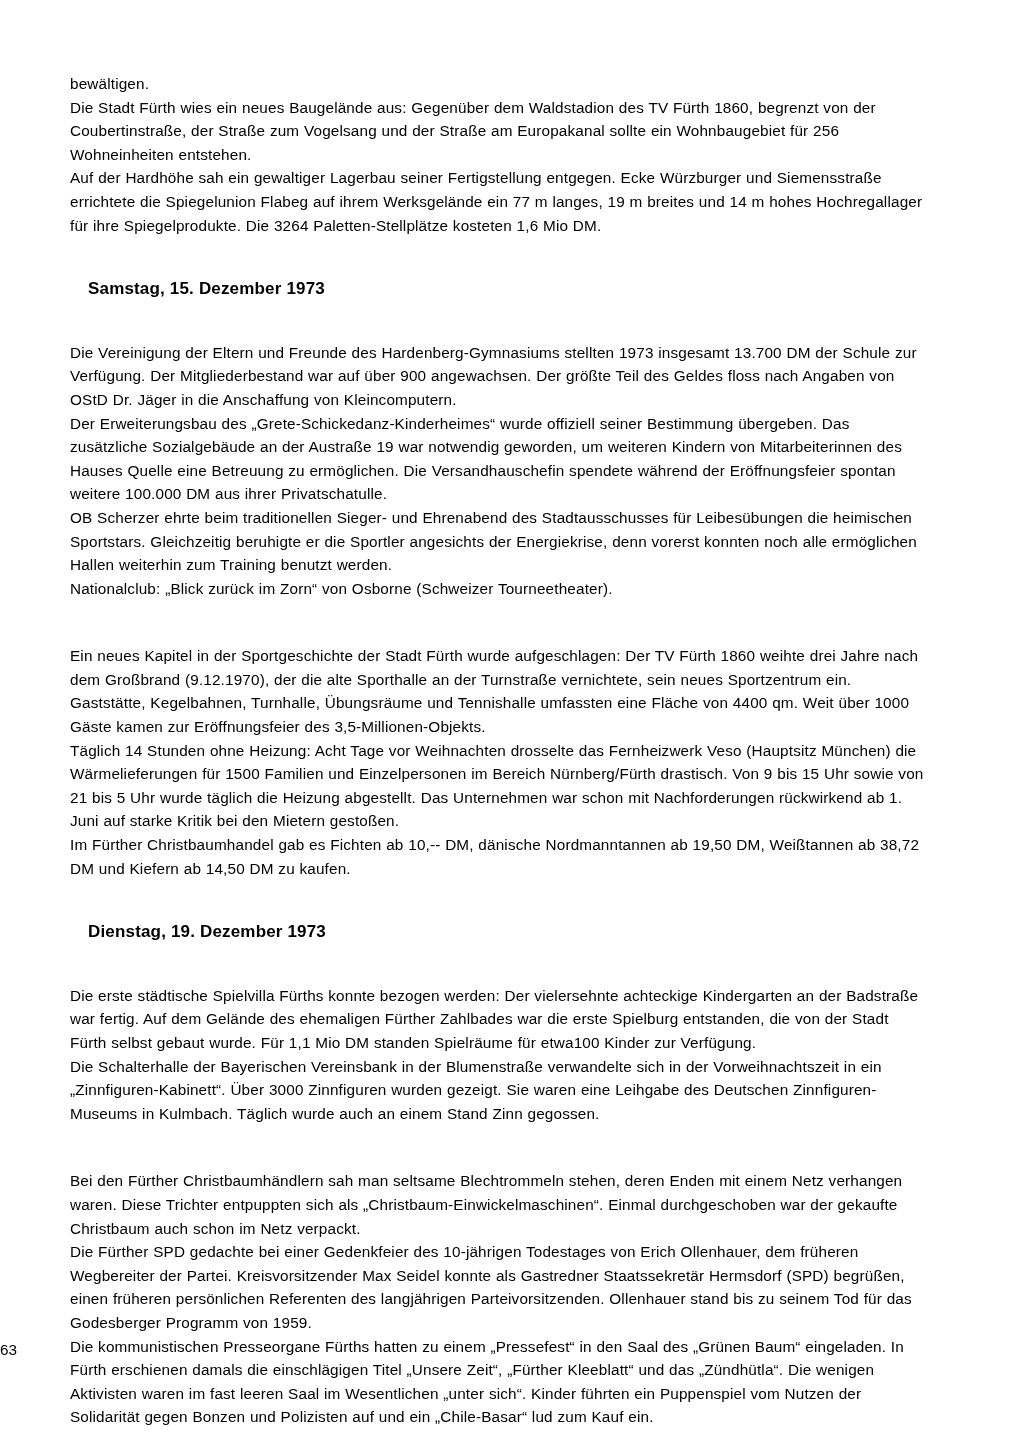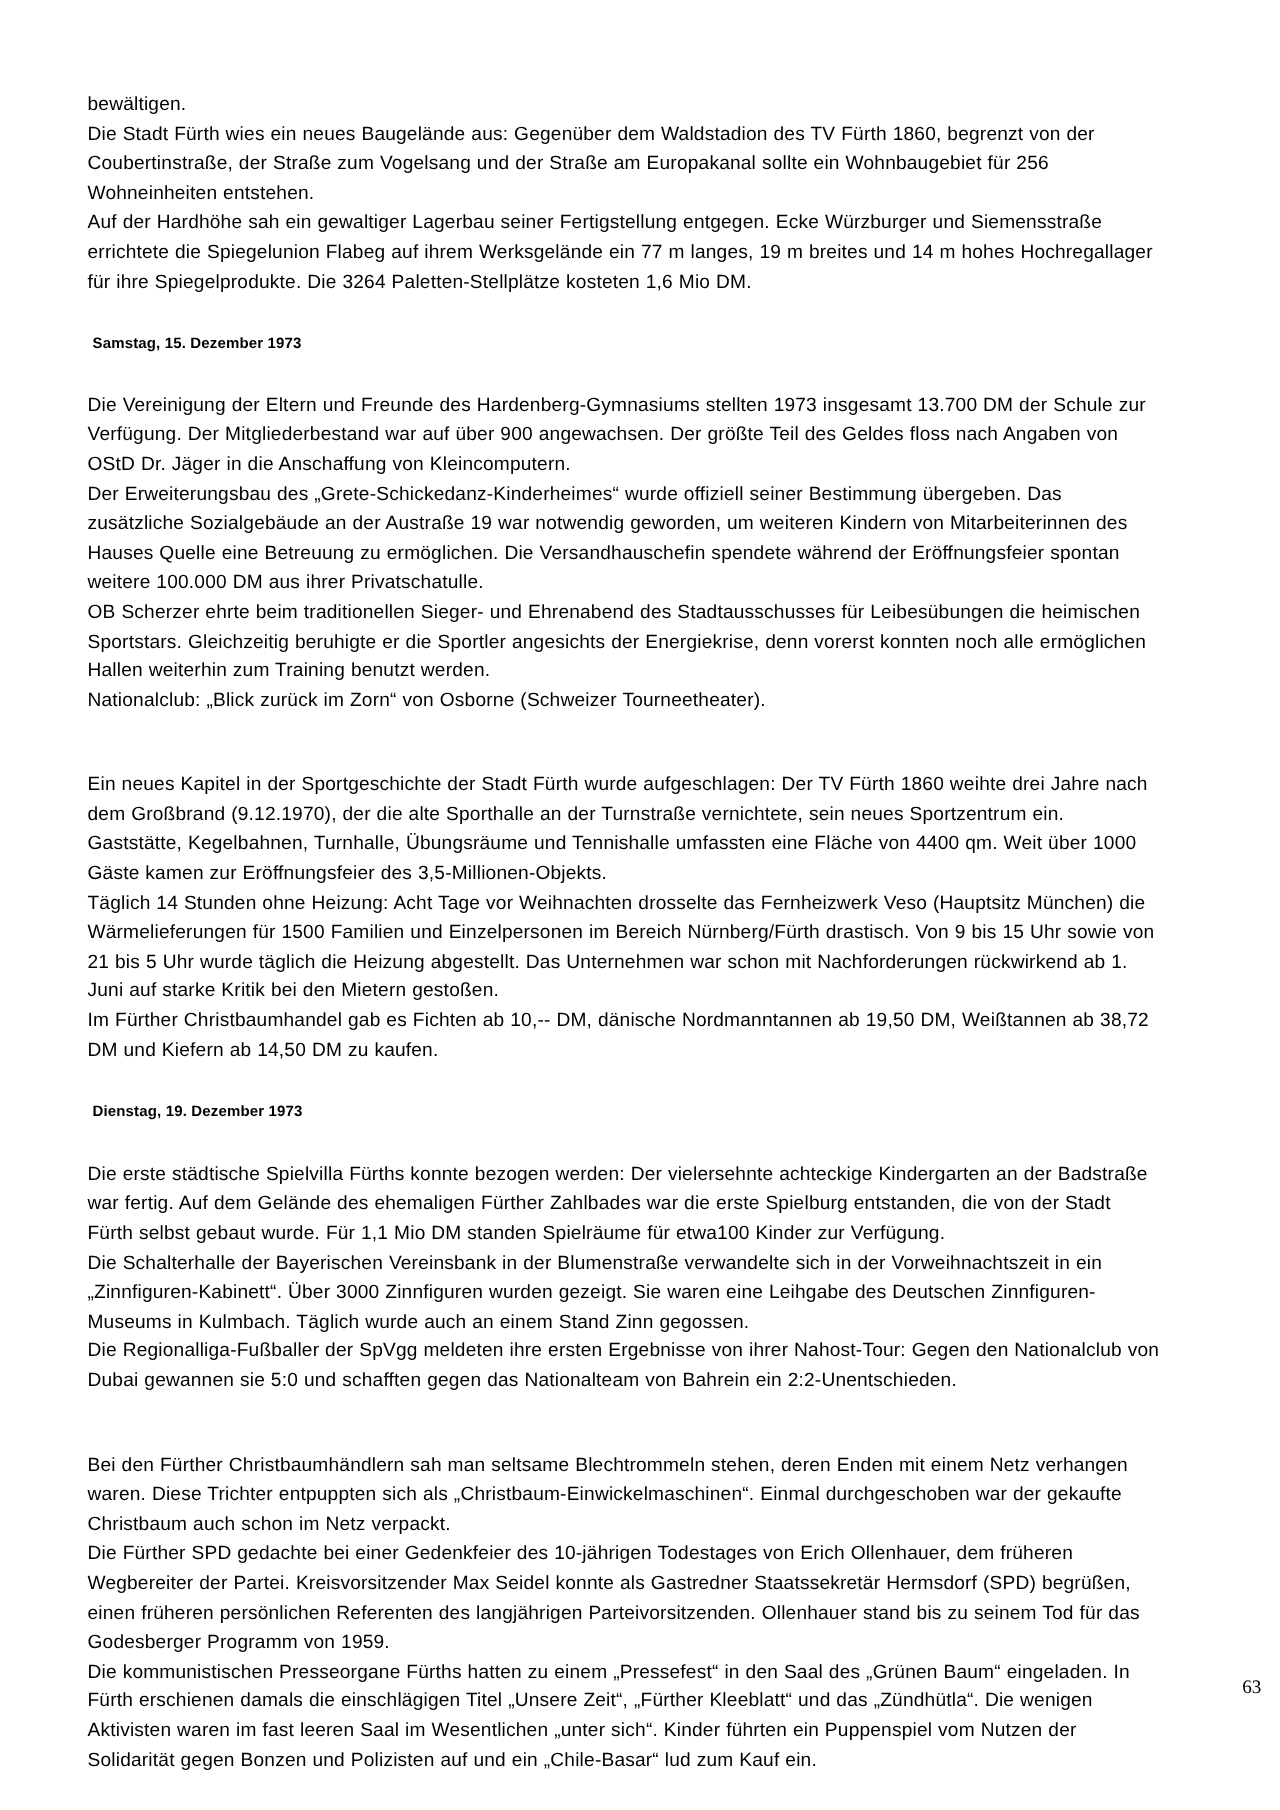--- a/index.html
+++ b/index.html
@@ -26,37 +26,36 @@
   }
   p.para {
     margin: 0;
     font-size: 15.3px;
     line-height: 23.6px;
     text-align: left;
     letter-spacing: 0.01em;
     word-spacing: 0.02em;
   }
   h2.heading {
-    margin: 4px;
-    font-size: 12px;
+    margin: 18px;
+    font-size: 17px;
     line-height: 23.6px;
     font-weight: bold;
     letter-spacing: 0.01em;
   }
   .gap-before-heading { height: 22px; }
   .gap-after-heading { height: 22px; }
   .page-number {
     position: absolute;
     left: 0;
     right: 0;
     top: 1340px;
-    text-align: right;
+    text-align: left;
     font-size: 15.3px;
     line-height: 20px;
-    font-family: Liberation Serif, serif;
   }
 </style>
 </head>
 <body>
 
 <div class="page">
   <div class="content">
 
     <p class="para">bewältigen.</p>
     <p class="para">Die Stadt Fürth wies ein neues Baugelände aus: Gegenüber dem Waldstadion des TV Fürth 1860, begrenzt von der Coubertinstraße, der Straße zum Vogelsang und der Straße am Europakanal sollte ein Wohnbaugebiet für 256 Wohneinheiten entstehen.</p>
@@ -77,21 +76,20 @@
     <p class="para">Ein neues Kapitel in der Sportgeschichte der Stadt Fürth wurde aufgeschlagen: Der TV Fürth 1860 weihte drei Jahre nach dem Großbrand (9.12.1970), der die alte Sporthalle an der Turnstraße vernichtete, sein neues Sportzentrum ein. Gaststätte, Kegelbahnen, Turnhalle, Übungsräume und Tennishalle umfassten eine Fläche von 4400 qm. Weit über 1000 Gäste kamen zur Eröffnungsfeier des 3,5-Millionen-Objekts.</p>
     <p class="para">Täglich 14 Stunden ohne Heizung: Acht Tage vor Weihnachten drosselte das Fernheizwerk Veso (Hauptsitz München) die Wärmelieferungen für 1500 Familien und Einzelpersonen im Bereich Nürnberg/Fürth drastisch. Von 9 bis 15 Uhr sowie von 21 bis 5 Uhr wurde täglich die Heizung abgestellt. Das Unternehmen war schon mit Nachforderungen rückwirkend ab 1. Juni auf starke Kritik bei den Mietern gestoßen.</p>
     <p class="para">Im Fürther Christbaumhandel gab es Fichten ab 10,-- DM, dänische Nordmanntannen ab 19,50 DM, Weißtannen ab 38,72 DM und Kiefern ab 14,50 DM zu kaufen.</p>
 
     <div class="gap-before-heading"></div>
     <h2 class="heading">Dienstag, 19. Dezember 1973</h2>
     <div class="gap-after-heading"></div>
 
     <p class="para">Die erste städtische Spielvilla Fürths konnte bezogen werden: Der vielersehnte achteckige Kindergarten an der Badstraße war fertig. Auf dem Gelände des ehemaligen Fürther Zahlbades war die erste Spielburg entstanden, die von der Stadt Fürth selbst gebaut wurde. Für 1,1 Mio DM standen Spielräume für etwa100 Kinder zur Verfügung.</p>
     <p class="para">Die Schalterhalle der Bayerischen Vereinsbank in der Blumenstraße verwandelte sich in der Vorweihnachtszeit in ein „Zinnfiguren-Kabinett“. Über 3000 Zinnfiguren wurden gezeigt. Sie waren eine Leihgabe des Deutschen Zinnfiguren-Museums in Kulmbach. Täglich wurde auch an einem Stand Zinn gegossen.</p>
-    <p class="para">Die Regionalliga-Fußballer der SpVgg meldeten ihre ersten Ergebnisse von ihrer Nahost-Tour: Gegen den Nationalclub von Dubai gewannen sie 5:0 und schafften gegen das Nationalteam von Bahrein ein 2:2-Unentschieden.</p>
 
     <div class="gap-before-heading"></div>
     <div class="gap-after-heading"></div>
 
     <p class="para">Bei den Fürther Christbaumhändlern sah man seltsame Blechtrommeln stehen, deren Enden mit einem Netz verhangen waren. Diese Trichter entpuppten sich als „Christbaum-Einwickelmaschinen“. Einmal durchgeschoben war der gekaufte Christbaum auch schon im Netz verpackt.</p>
     <p class="para">Die Fürther SPD gedachte bei einer Gedenkfeier des 10-jährigen Todestages von Erich Ollenhauer, dem früheren Wegbereiter der Partei. Kreisvorsitzender Max Seidel konnte als Gastredner Staatssekretär Hermsdorf (SPD) begrüßen, einen früheren persönlichen Referenten des langjährigen Parteivorsitzenden. Ollenhauer stand bis zu seinem Tod für das Godesberger Programm von 1959.</p>
     <p class="para">Die kommunistischen Presseorgane Fürths hatten zu einem „Pressefest“ in den Saal des „Grünen Baum“ eingeladen. In Fürth erschienen damals die einschlägigen Titel „Unsere Zeit“, „Fürther Kleeblatt“ und das „Zündhütla“. Die wenigen Aktivisten waren im fast leeren Saal im Wesentlichen „unter sich“. Kinder führten ein Puppenspiel vom Nutzen der Solidarität gegen Bonzen und Polizisten auf und ein „Chile-Basar“ lud zum Kauf ein.</p>
 
   </div>
 

